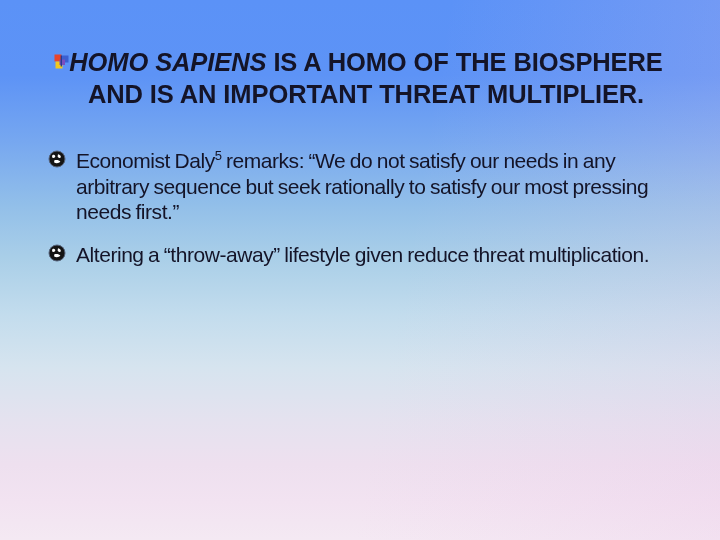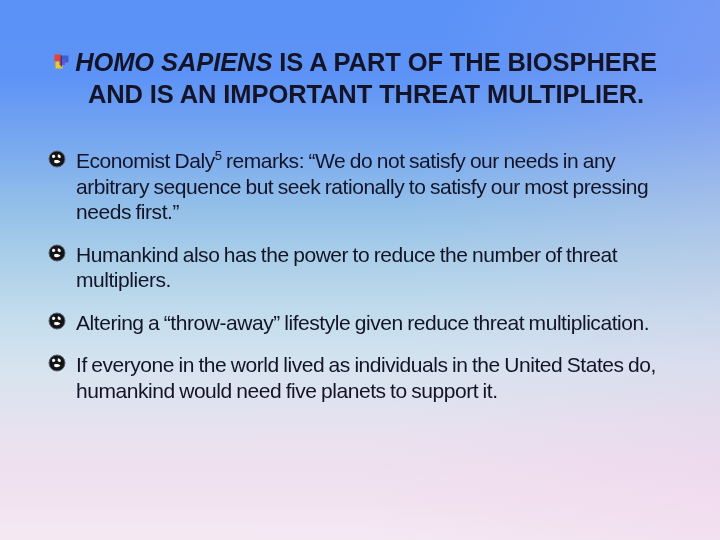--- a/index.html
+++ b/index.html
@@ -118,69 +118,47 @@
       <svg width="15" height="15" viewBox="0 0 15 15" aria-hidden="true">
         <rect x="0.5" y="0.5" width="7" height="7" fill="#e8452c"></rect>
         <rect x="7.5" y="1.5" width="7" height="7" fill="#3b5fd1"></rect>
         <rect x="1.5" y="7.5" width="7" height="7" fill="#f2c81e"></rect>
         <rect x="5.5" y="5.5" width="5.5" height="5.5" fill="#7b4fbf"></rect>
         <rect x="6.6" y="1.5" width="1.4" height="11" fill="#2b3a8f"></rect>
       </svg>
     </span>
 
     <span id="title-text">
-      <i class="title-em">HOMO SAPIENS</i><span> IS A PART OF THE BIOSPHERE AND IS AN IMPORTANT THREAT MULTIPLIER.</span>
+      <i class="title-em">HOMO SAPIENS</i><span> IS A HOMO OF THE BIOSPHERE AND IS AN IMPORTANT THREAT MULTIPLIER.</span>
     </span>
   </div>
 
   <div id="bullets">
 
     <div class="bullet-row">
       <span class="bullet-icon">
         <svg width="18" height="18" viewBox="0 0 18 18" aria-hidden="true">
           <circle cx="9" cy="9" r="8" fill="#141414" stroke="#55627a" stroke-width="1"></circle>
           <path d="M4.3 5.2 C6.2 4.0 7.6 5.4 7.2 6.8 C6.9 8.1 5.0 8.2 4.0 7.3 Z" fill="#ffffff"></path>
           <path d="M10.0 4.3 C12.0 4.6 13.4 6.2 12.6 7.4 C11.9 8.5 10.1 8.0 9.6 6.6 Z" fill="#ffffff"></path>
           <path d="M6.2 10.4 C8.4 9.6 11.4 10.2 12.4 11.6 C11.0 13.4 8.0 13.7 6.2 12.4 Z" fill="#ffffff"></path>
         </svg>
       </span>
       <span class="bullet-text"><span>Economist Daly</span><sup>5</sup><span> remarks:  “We do not satisfy our needs in any arbitrary sequence but seek rationally to satisfy our most pressing needs first.”</span></span>
     </div>
 
 
-    <div class="bullet-row">
-      <span class="bullet-icon">
-        <svg width="18" height="18" viewBox="0 0 18 18" aria-hidden="true">
-          <circle cx="9" cy="9" r="8" fill="#141414" stroke="#55627a" stroke-width="1"></circle>
-          <path d="M4.3 5.2 C6.2 4.0 7.6 5.4 7.2 6.8 C6.9 8.1 5.0 8.2 4.0 7.3 Z" fill="#ffffff"></path>
-          <path d="M10.0 4.3 C12.0 4.6 13.4 6.2 12.6 7.4 C11.9 8.5 10.1 8.0 9.6 6.6 Z" fill="#ffffff"></path>
-          <path d="M6.2 10.4 C8.4 9.6 11.4 10.2 12.4 11.6 C11.0 13.4 8.0 13.7 6.2 12.4 Z" fill="#ffffff"></path>
-        </svg>
-      </span>
-      <span class="bullet-text">Humankind also has the power to reduce the number of threat multipliers.</span>
-    </div>
 
     <div class="bullet-row">
       <span class="bullet-icon">
         <svg width="18" height="18" viewBox="0 0 18 18" aria-hidden="true">
           <circle cx="9" cy="9" r="8" fill="#141414" stroke="#55627a" stroke-width="1"></circle>
           <path d="M4.3 5.2 C6.2 4.0 7.6 5.4 7.2 6.8 C6.9 8.1 5.0 8.2 4.0 7.3 Z" fill="#ffffff"></path>
           <path d="M10.0 4.3 C12.0 4.6 13.4 6.2 12.6 7.4 C11.9 8.5 10.1 8.0 9.6 6.6 Z" fill="#ffffff"></path>
           <path d="M6.2 10.4 C8.4 9.6 11.4 10.2 12.4 11.6 C11.0 13.4 8.0 13.7 6.2 12.4 Z" fill="#ffffff"></path>
         </svg>
       </span>
       <span class="bullet-text">Altering a “throw-away” lifestyle given reduce threat multiplication.</span>
     </div>
 
-    <div class="bullet-row">
-      <span class="bullet-icon">
-        <svg width="18" height="18" viewBox="0 0 18 18" aria-hidden="true">
-          <circle cx="9" cy="9" r="8" fill="#141414" stroke="#55627a" stroke-width="1"></circle>
-          <path d="M4.3 5.2 C6.2 4.0 7.6 5.4 7.2 6.8 C6.9 8.1 5.0 8.2 4.0 7.3 Z" fill="#ffffff"></path>
-          <path d="M10.0 4.3 C12.0 4.6 13.4 6.2 12.6 7.4 C11.9 8.5 10.1 8.0 9.6 6.6 Z" fill="#ffffff"></path>
-          <path d="M6.2 10.4 C8.4 9.6 11.4 10.2 12.4 11.6 C11.0 13.4 8.0 13.7 6.2 12.4 Z" fill="#ffffff"></path>
-        </svg>
-      </span>
-      <span class="bullet-text">If everyone in the world lived as individuals in the United States do, humankind would need five planets to support it.</span>
-    </div>
 
   </div>
 </div>
 
 </body></html>

